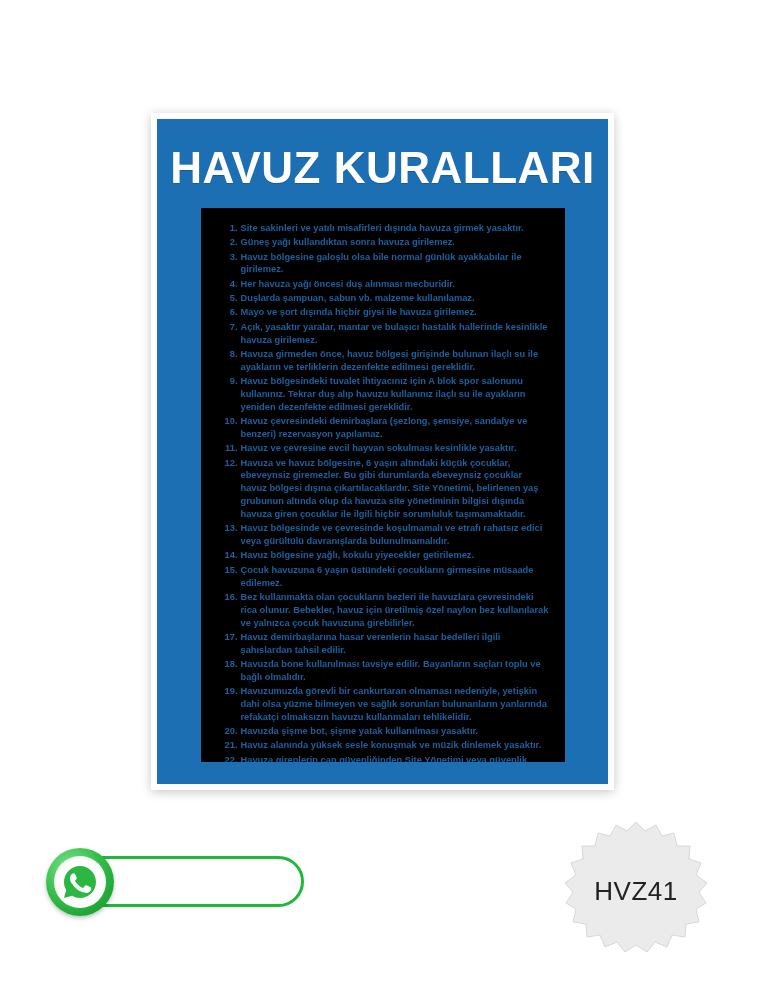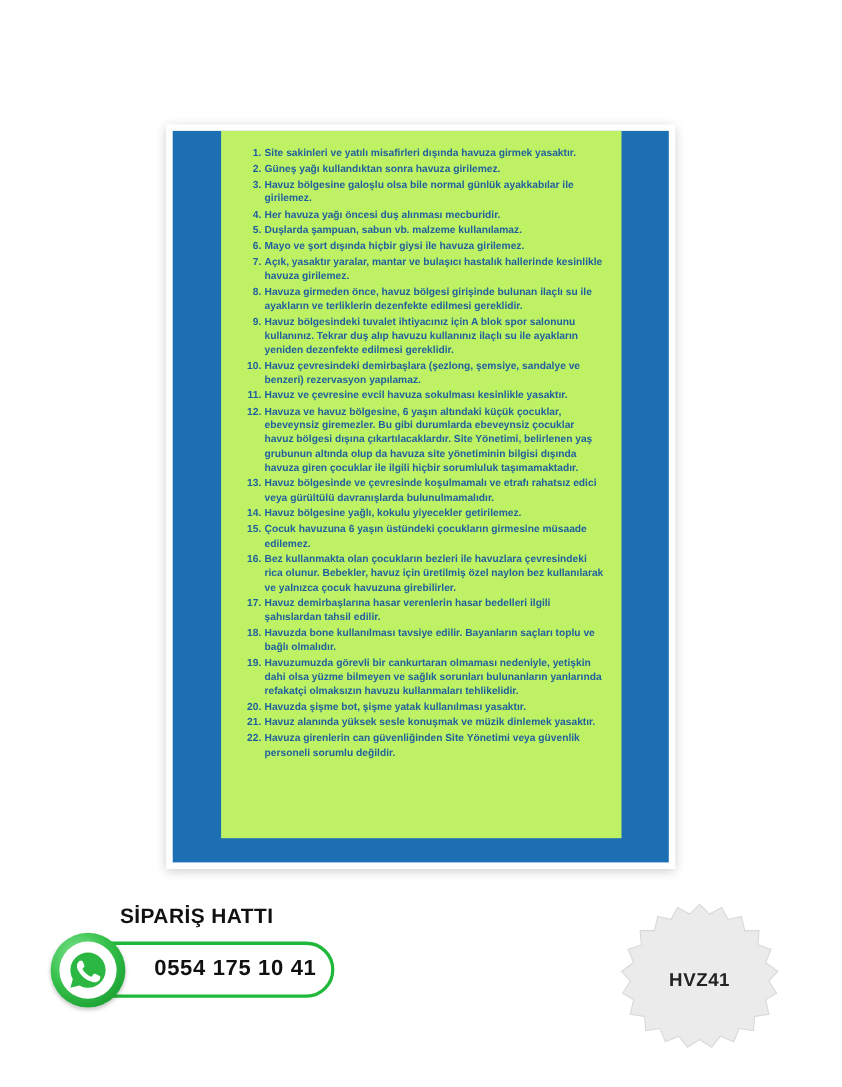--- a/index.html
+++ b/index.html
@@ -41,21 +41,21 @@
     font-size: 44px;
     font-weight: bold;
     letter-spacing: 0.5px;
     margin-top: 27px;
     margin-bottom: 18px;
     text-align: center;
     line-height: 1;
     text-shadow: 0 1px 1px rgba(0,0,0,0.18);
   }
   #rules-panel {
-    background: #bef264;
+    background: #000000;
     width: 364px;
     flex: 1 1 auto;
     margin-bottom: 22px;
     padding: 14px 14px 10px 14px;
     box-sizing: border-box;
     overflow: hidden;
   }
   ol.rules {
     margin: 0;
     padding: 0 0 0 26px;
@@ -160,63 +160,62 @@
   #code-text {
     position: absolute;
     left: 0;
     top: 0;
     width: 160px;
     height: 146px;
     display: flex;
     align-items: center;
     justify-content: center;
     color: #222222;
-    font-size: 17px;
-    font-weight: bold;
+    font-size: 26px;
+    font-weight: normal;
     letter-spacing: 0.5px;
   }
 </style>
 </head>
 <body>
 
 <div id="poster-wrap">
   <div id="poster">
+    <div id="poster-title">HAVUZ KURALLARI</div>
     <div id="rules-panel">
       <ol class="rules">
         <li>Site sakinleri ve yatılı misafirleri dışında havuza girmek yasaktır.</li>
         <li>Güneş yağı kullandıktan sonra havuza girilemez.</li>
         <li>Havuz bölgesine galoşlu olsa bile normal günlük ayakkabılar ile girilemez.</li>
         <li>Her havuza yağı öncesi duş alınması mecburidir.</li>
         <li>Duşlarda şampuan, sabun vb. malzeme kullanılamaz.</li>
         <li>Mayo ve şort dışında hiçbir giysi ile havuza girilemez.</li>
         <li>Açık, yasaktır yaralar, mantar ve bulaşıcı hastalık hallerinde kesinlikle havuza girilemez.</li>
         <li>Havuza girmeden önce, havuz bölgesi girişinde bulunan ilaçlı su ile ayakların ve terliklerin dezenfekte edilmesi gereklidir.</li>
         <li>Havuz bölgesindeki tuvalet ihtiyacınız için A blok spor salonunu kullanınız. Tekrar duş alıp havuzu kullanınız ilaçlı su ile ayakların yeniden dezenfekte edilmesi gereklidir.</li>
         <li>Havuz çevresindeki demirbaşlara (şezlong, şemsiye, sandalye ve benzeri) rezervasyon yapılamaz.</li>
-        <li>Havuz ve çevresine evcil havuza sokulması kesinlikle yasaktır.</li>
+        <li>Havuz ve çevresine evcil hayvan sokulması kesinlikle yasaktır.</li>
         <li>Havuza ve havuz bölgesine, 6 yaşın altındaki küçük çocuklar, ebeveynsiz giremezler. Bu gibi durumlarda ebeveynsiz çocuklar havuz bölgesi dışına çıkartılacaklardır. Site Yönetimi, belirlenen yaş grubunun altında olup da havuza site yönetiminin bilgisi dışında havuza giren çocuklar ile ilgili hiçbir sorumluluk taşımamaktadır.</li>
         <li>Havuz bölgesinde ve çevresinde koşulmamalı ve etrafı rahatsız edici veya gürültülü davranışlarda bulunulmamalıdır.</li>
         <li>Havuz bölgesine yağlı, kokulu yiyecekler getirilemez.</li>
         <li>Çocuk havuzuna 6 yaşın üstündeki çocukların girmesine müsaade edilemez.</li>
         <li>Bez kullanmakta olan çocukların bezleri ile havuzlara çevresindeki rica olunur. Bebekler, havuz için üretilmiş özel naylon bez kullanılarak ve yalnızca çocuk havuzuna girebilirler.</li>
         <li>Havuz demirbaşlarına hasar verenlerin hasar bedelleri ilgili şahıslardan tahsil edilir.</li>
         <li>Havuzda bone kullanılması tavsiye edilir. Bayanların saçları toplu ve bağlı olmalıdır.</li>
         <li>Havuzumuzda görevli bir cankurtaran olmaması nedeniyle, yetişkin dahi olsa yüzme bilmeyen ve sağlık sorunları bulunanların yanlarında refakatçi olmaksızın havuzu kullanmaları tehlikelidir.</li>
         <li>Havuzda şişme bot, şişme yatak kullanılması yasaktır.</li>
         <li>Havuz alanında yüksek sesle konuşmak ve müzik dinlemek yasaktır.</li>
         <li>Havuza girenlerin can güvenliğinden Site Yönetimi veya güvenlik personeli sorumlu değildir.</li>
       </ol>
     </div>
   </div>
 </div>
 
 <div id="order-block">
-  <div id="order-title">SİPARİŞ HATTI</div>
   <div id="phone-pill"></div>
-  <div id="phone-number">0554 175 10 41</div>
   <div id="whatsapp-badge">
     <div class="inner">
       <svg width="40" height="40" viewBox="0 0 40 40" aria-hidden="true">
         <circle cx="20" cy="20" r="19" fill="#ffffff"></circle>
         <path d="M20 4C11.2 4 4 11.2 4 20c0 2.9.8 5.6 2.2 7.9L4 36l8.3-2.2C14.6 35.2 17.2 36 20 36c8.8 0 16-7.2 16-16S28.8 4 20 4z" fill="#2bb741"></path>
         <path d="M15.3 12.4c-.4-.9-.8-.9-1.2-.9h-1c-.3 0-.9.1-1.4.7-.5.6-1.8 1.8-1.8 4.3s1.9 5 2.1 5.3c.3.3 3.6 5.7 8.9 7.8 4.4 1.7 5.3 1.4 6.3 1.3 1-.1 3.2-1.3 3.6-2.6.5-1.3.5-2.4.3-2.6-.1-.2-.5-.4-1-.6-.5-.3-3.2-1.6-3.7-1.8-.5-.2-.9-.3-1.2.2-.4.5-1.3 1.7-1.6 2.1-.3.3-.6.4-1.1.1-.5-.3-2.3-.8-4.3-2.7-1.6-1.4-2.7-3.2-3-3.7-.3-.5 0-.8.2-1 .2-.2.5-.6.8-.9.3-.3.3-.5.5-.8.2-.3.1-.6 0-.9-.1-.3-1.2-3-1.4-3.3z" fill="#ffffff"></path>
       </svg>
     </div>
   </div>
 </div>

